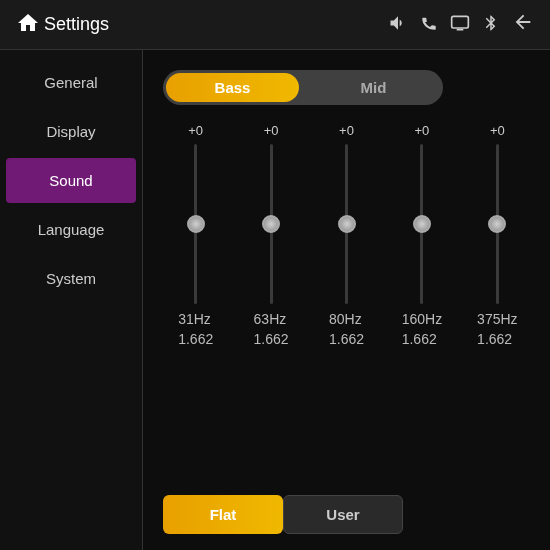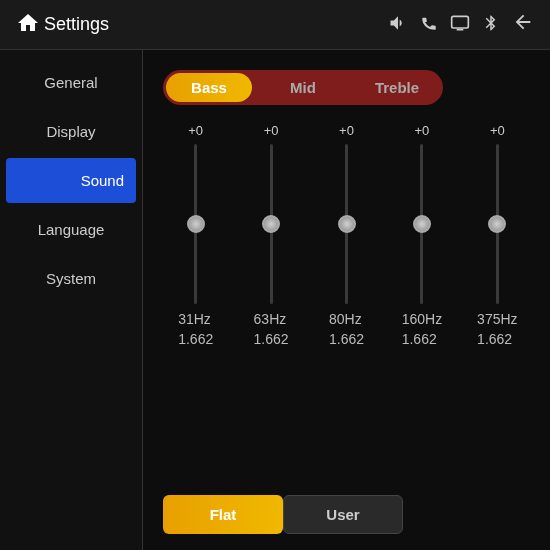--- a/index.html
+++ b/index.html
@@ -59,41 +59,40 @@
     .sidebar-item {
       padding: 14px 12px;
       text-align: center;
       font-size: 15px;
       color: #ccc;
       cursor: pointer;
       border-radius: 4px;
       margin: 2px 6px;
     }
     .sidebar-item.active {
-      background: #1d4ed8;
+      background: #701a75;
       color: #fff;
       border-radius: 4px;
-      text-align: right;
     }
 
     
     .content {
       flex: 1;
       background: #0d0d0d;
       padding: 20px 20px 16px 20px;
       display: flex;
       flex-direction: column;
       gap: 14px;
     }
 
     
     .eq-tabs {
       display: flex;
       gap: 8px;
-      background: #7f1d1d;
+      background: #404040;
       border-radius: 20px;
       padding: 3px;
       width: 280px;
     }
     .eq-tab {
       flex: 1;
       text-align: center;
       padding: 6px 0;
       border-radius: 18px;
       font-size: 15px;
@@ -252,21 +251,20 @@
     <div class="sidebar-item active">Sound</div>
     <div class="sidebar-item">Language</div>
     <div class="sidebar-item">System</div>
   </div>
 
   <div class="content">
 
     <div class="eq-tabs">
       <div class="eq-tab active">Bass</div>
       <div class="eq-tab">Mid</div>
-      <div class="eq-tab">Treble</div>
     </div>
 
     <div class="sliders-area">
 
       <div class="slider-col">
         <span class="slider-value">+0</span>
         <div class="vertical-slider-container">
           <div class="slider-track"></div>
           <div class="slider-thumb" style="top: calc(50% - 9px);"></div>
         </div>

